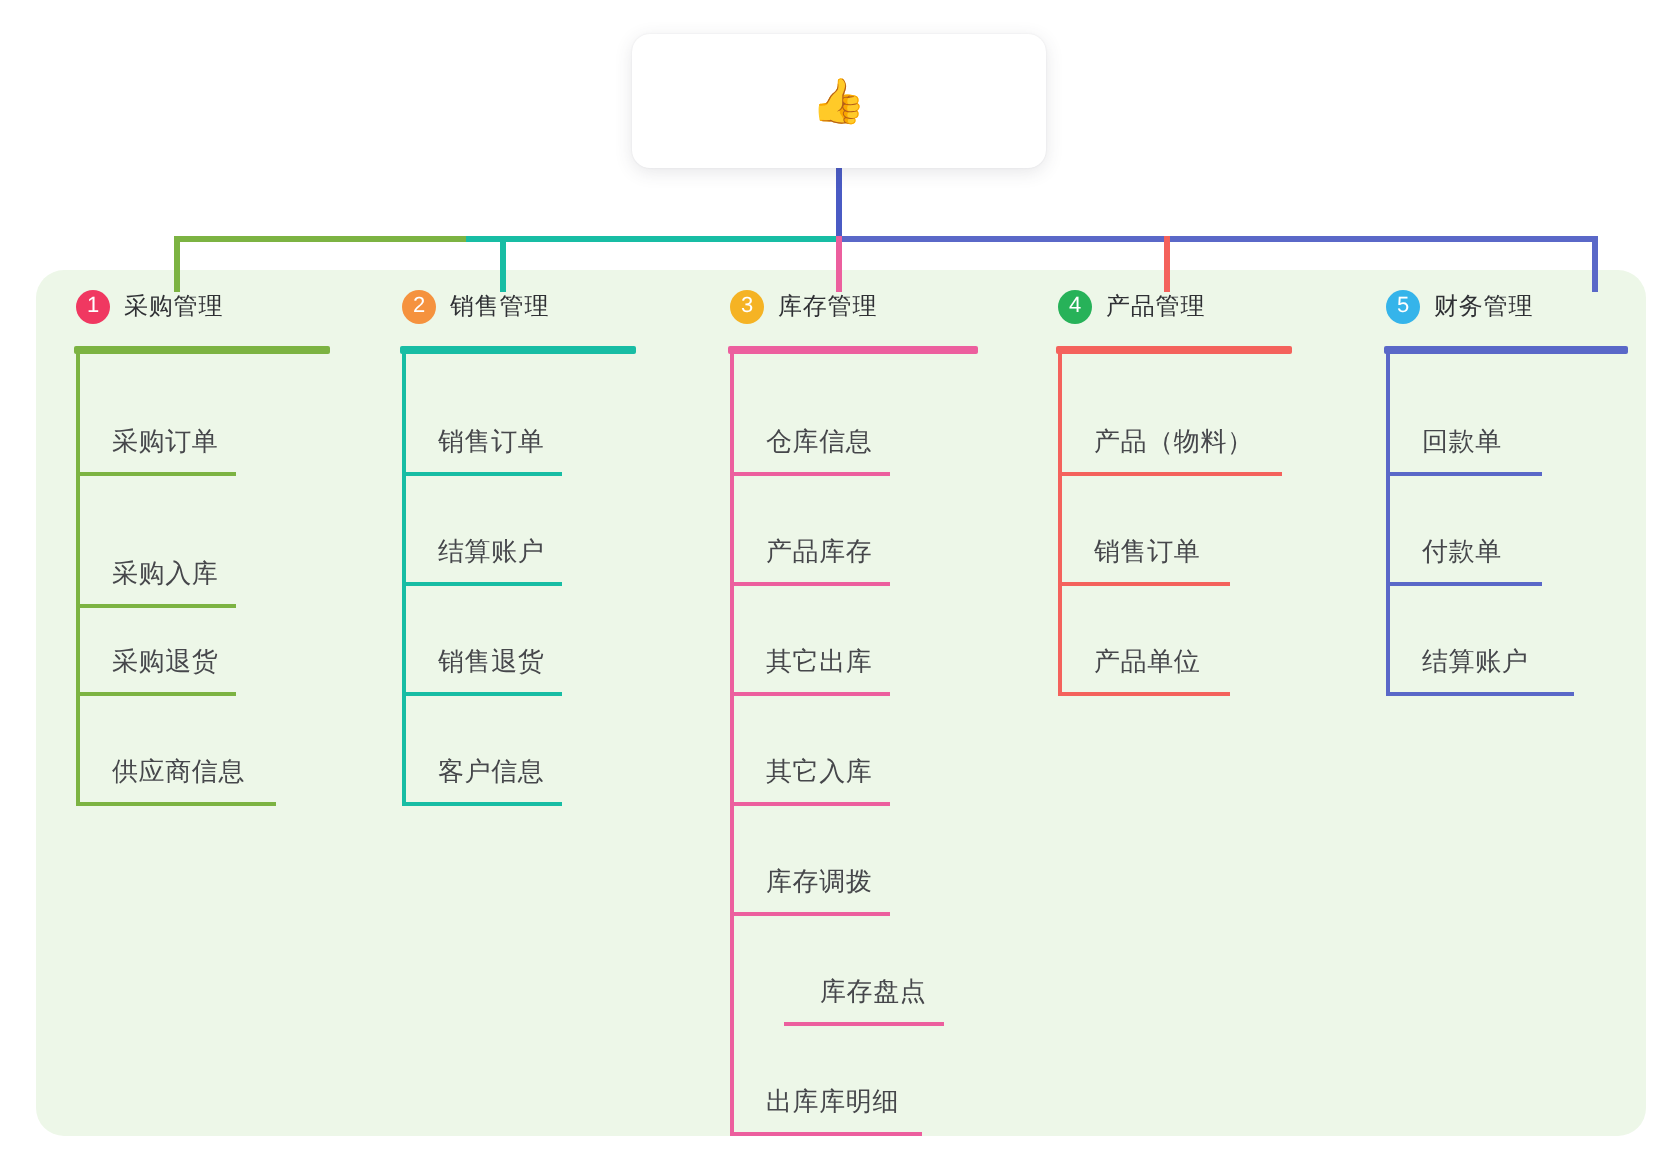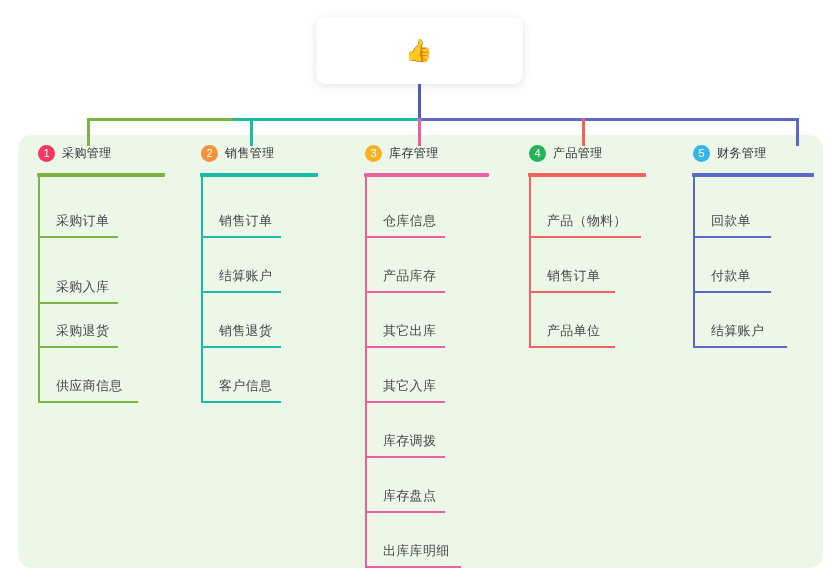--- a/index.html
+++ b/index.html
@@ -233,21 +233,21 @@
         <div class="leaf-rule" style="width: 80px; background: rgb(236, 95, 158);"></div>
       </div>
       <div class="leaf" style="top: 213px; width: 80px;">
         <span class="leaf-label">其它入库</span>
         <div class="leaf-rule" style="width: 80px; background: rgb(236, 95, 158);"></div>
       </div>
       <div class="leaf" style="top: 268px; width: 80px;">
         <span class="leaf-label">库存调拨</span>
         <div class="leaf-rule" style="width: 80px; background: rgb(236, 95, 158);"></div>
       </div>
-      <div class="leaf" style="top: 323px; width: 80px;">
+      <div class="leaf" style="top: 323px; width: 80px; margin-left: 27px;">
         <span class="leaf-label">库存盘点</span>
         <div class="leaf-rule" style="width: 80px; background: rgb(236, 95, 158);"></div>
       </div>
       <div class="leaf" style="top: 378px; width: 96px;">
         <span class="leaf-label">出库库明细</span>
         <div class="leaf-rule" style="width: 96px; background: rgb(236, 95, 158);"></div>
       </div>
     </div>
     <div class="column" style="left: 491px;">
       <div class="col-head">

